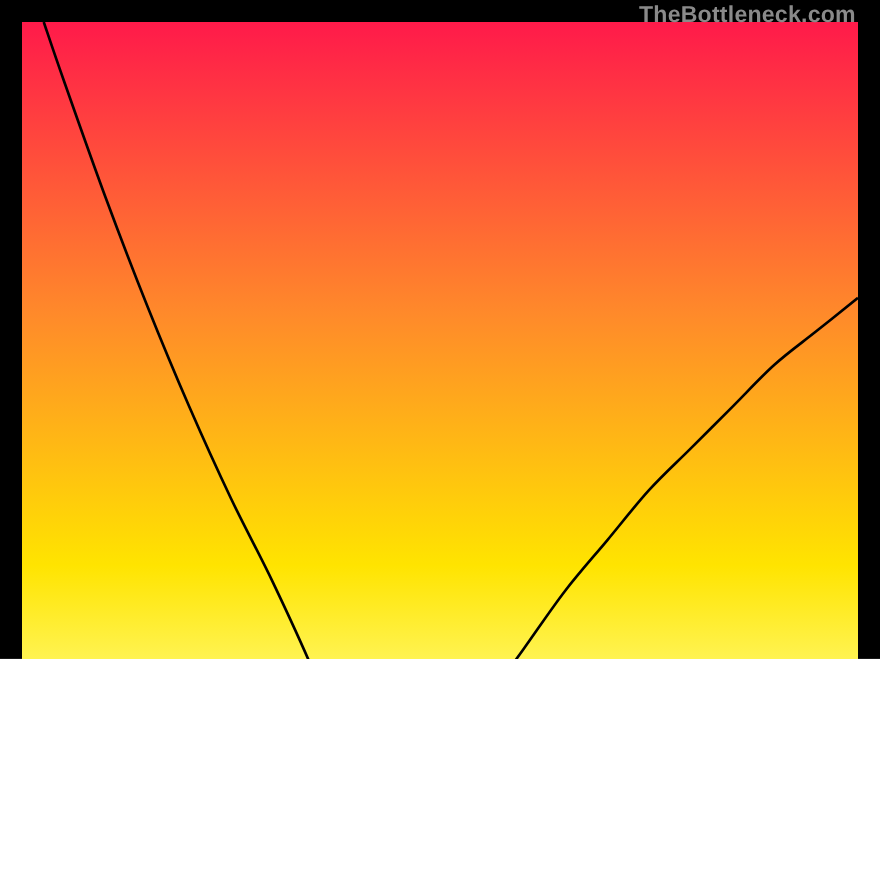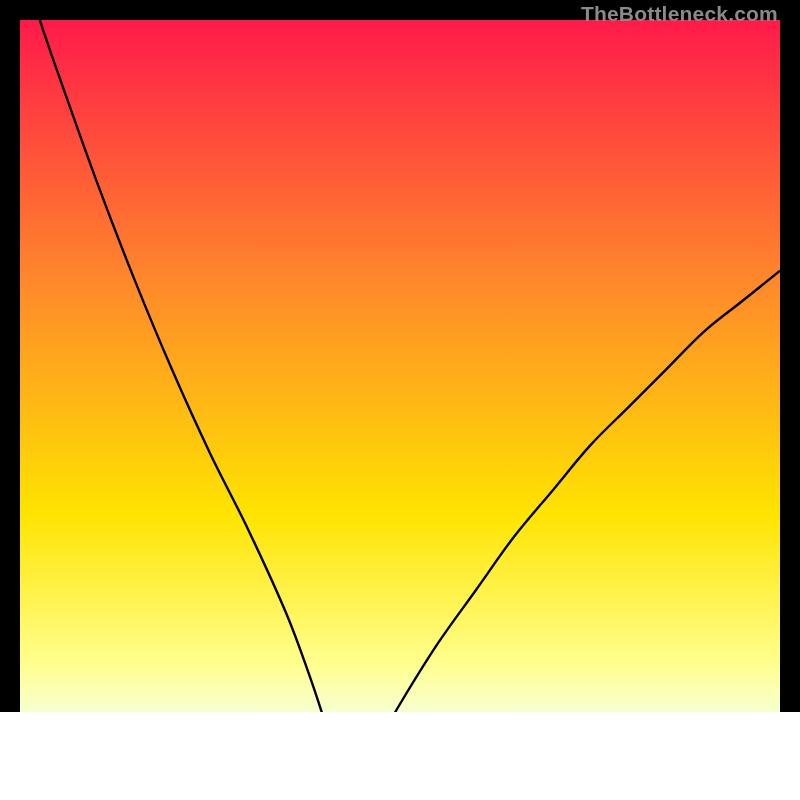--- a/index.html
+++ b/index.html
@@ -3,21 +3,21 @@
 <meta charset="utf-8">
 <style>
   body {
     margin: 0;
     padding: 0;
     background: #fff;
   }
   .container {
     position: relative;
     width: 800px;
-    height: 712px;
+    height: 599px;
     background: #000;
   }
   .plot-area {
     position: absolute;
     left: 20px;
     top: 20px;
     width: 760px;
     height: 760px;
   }
   .watermark {

